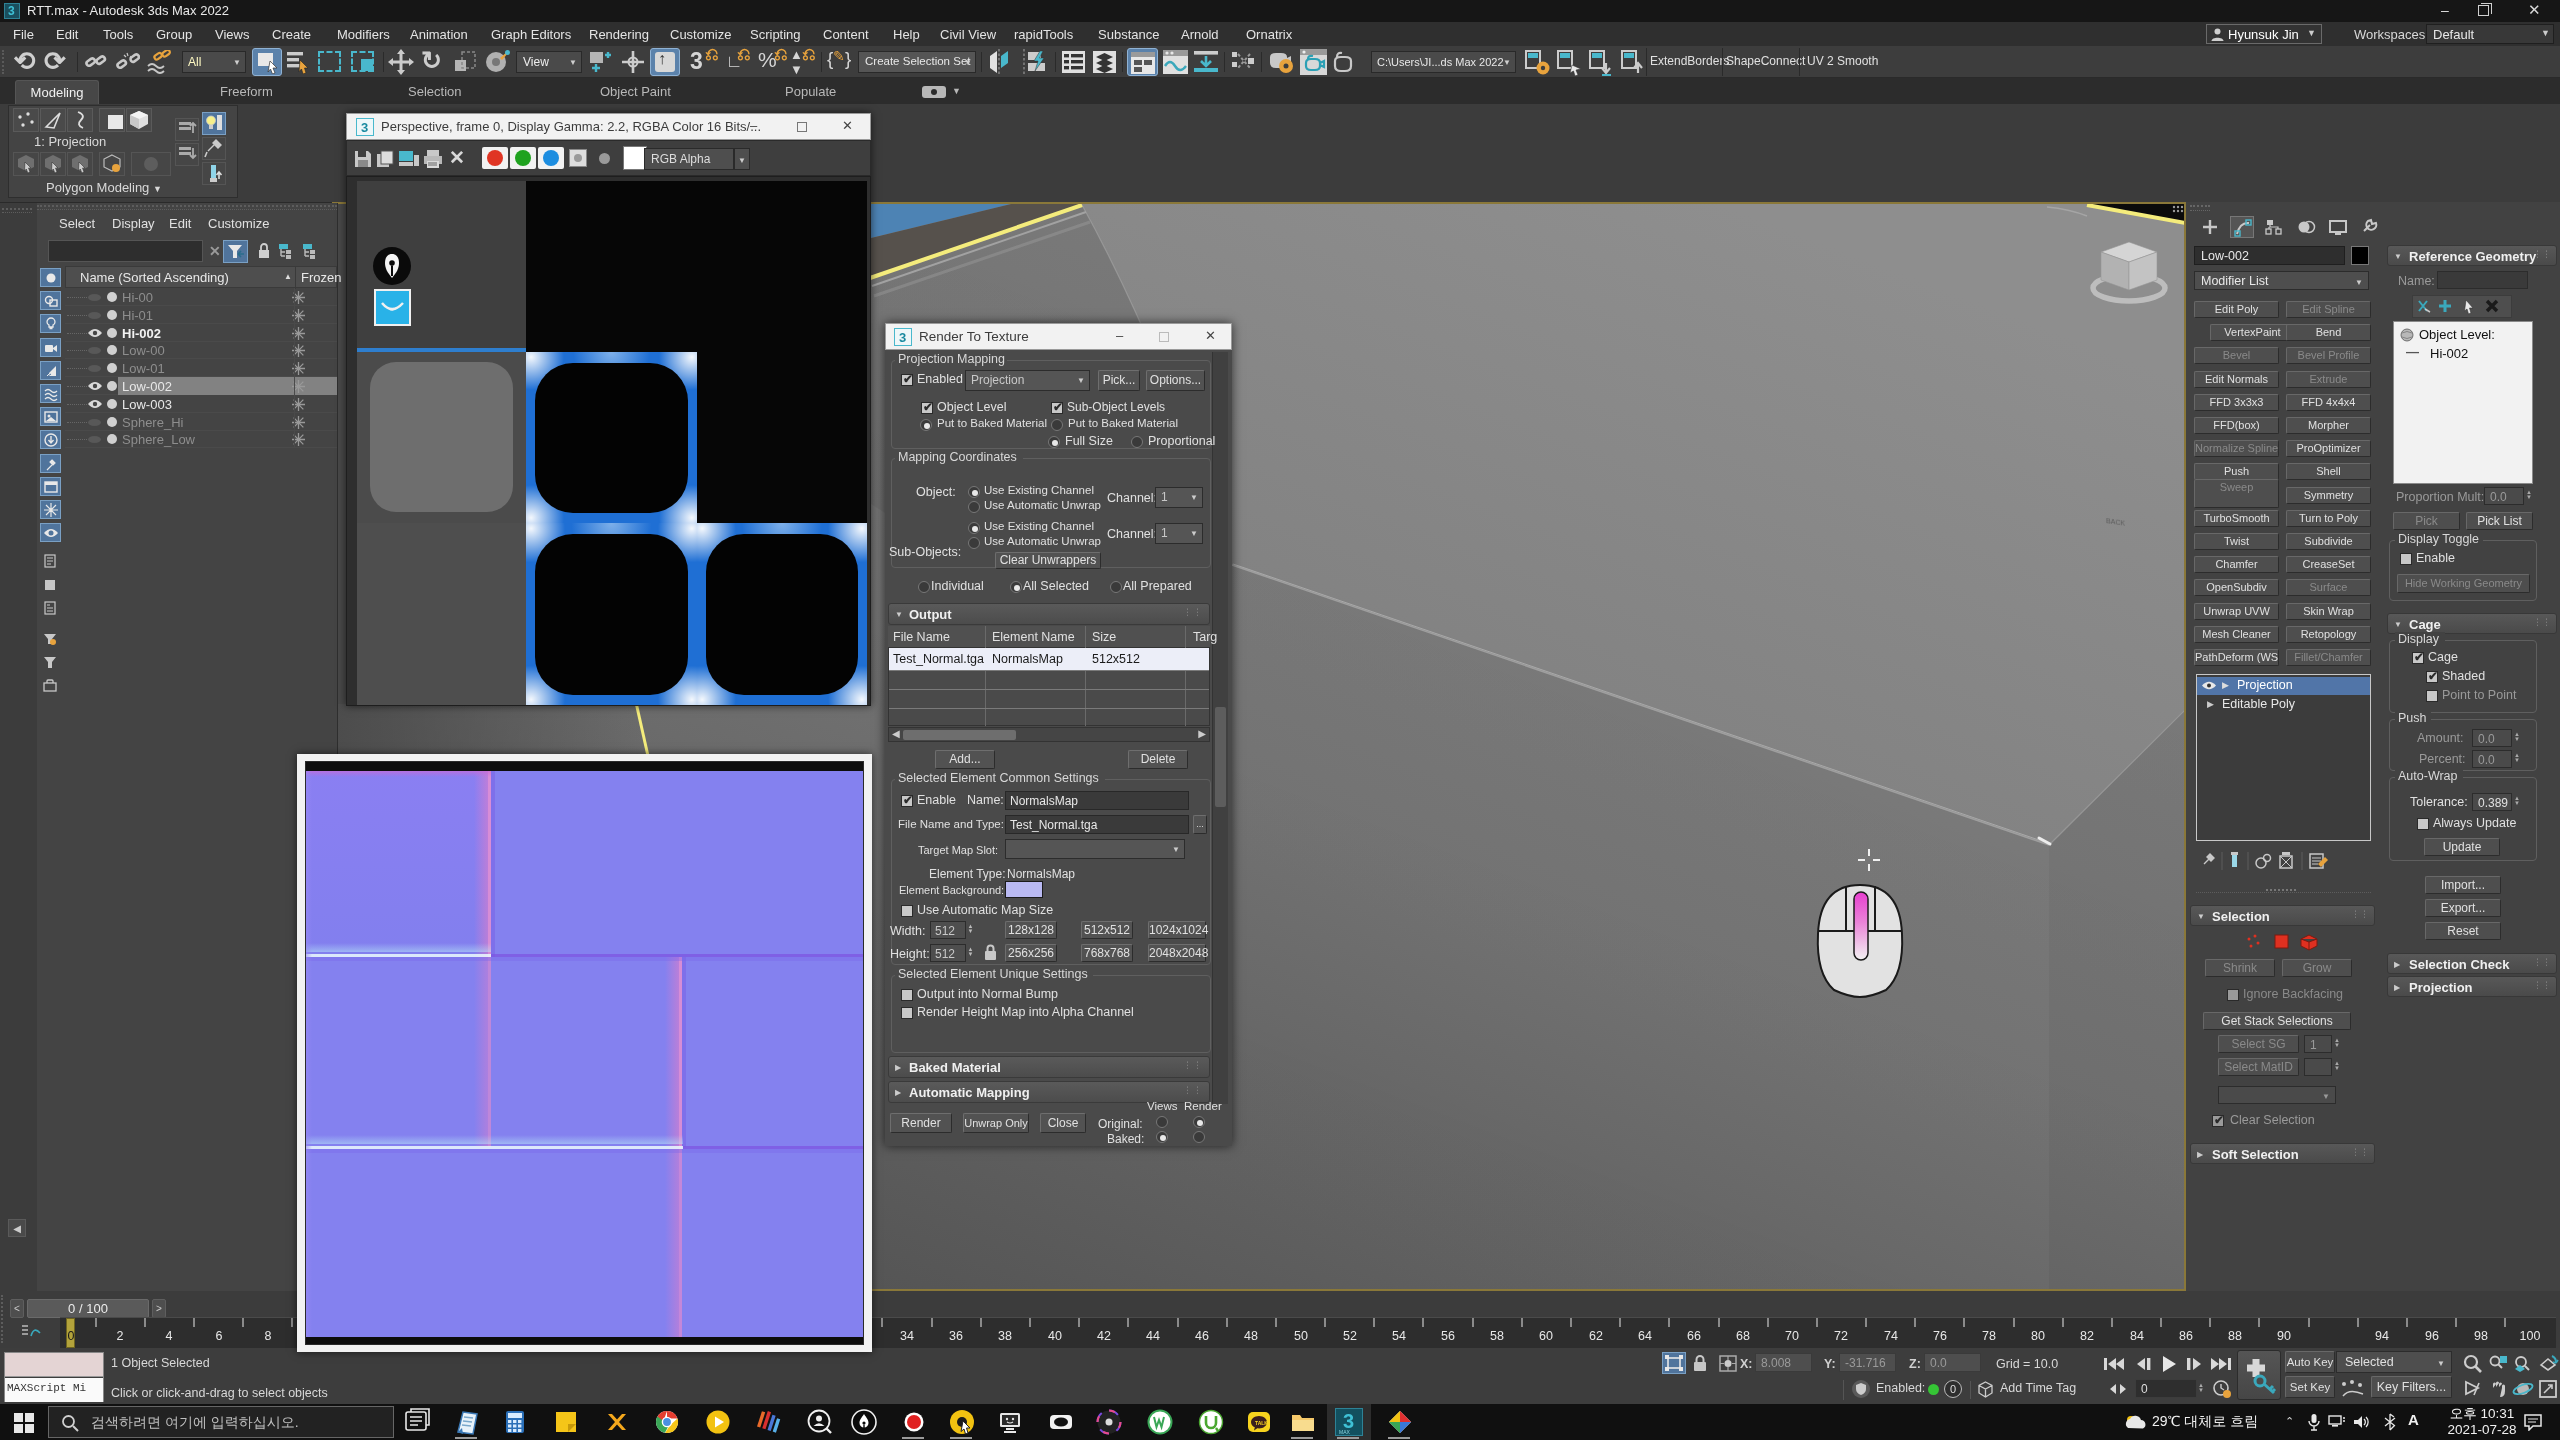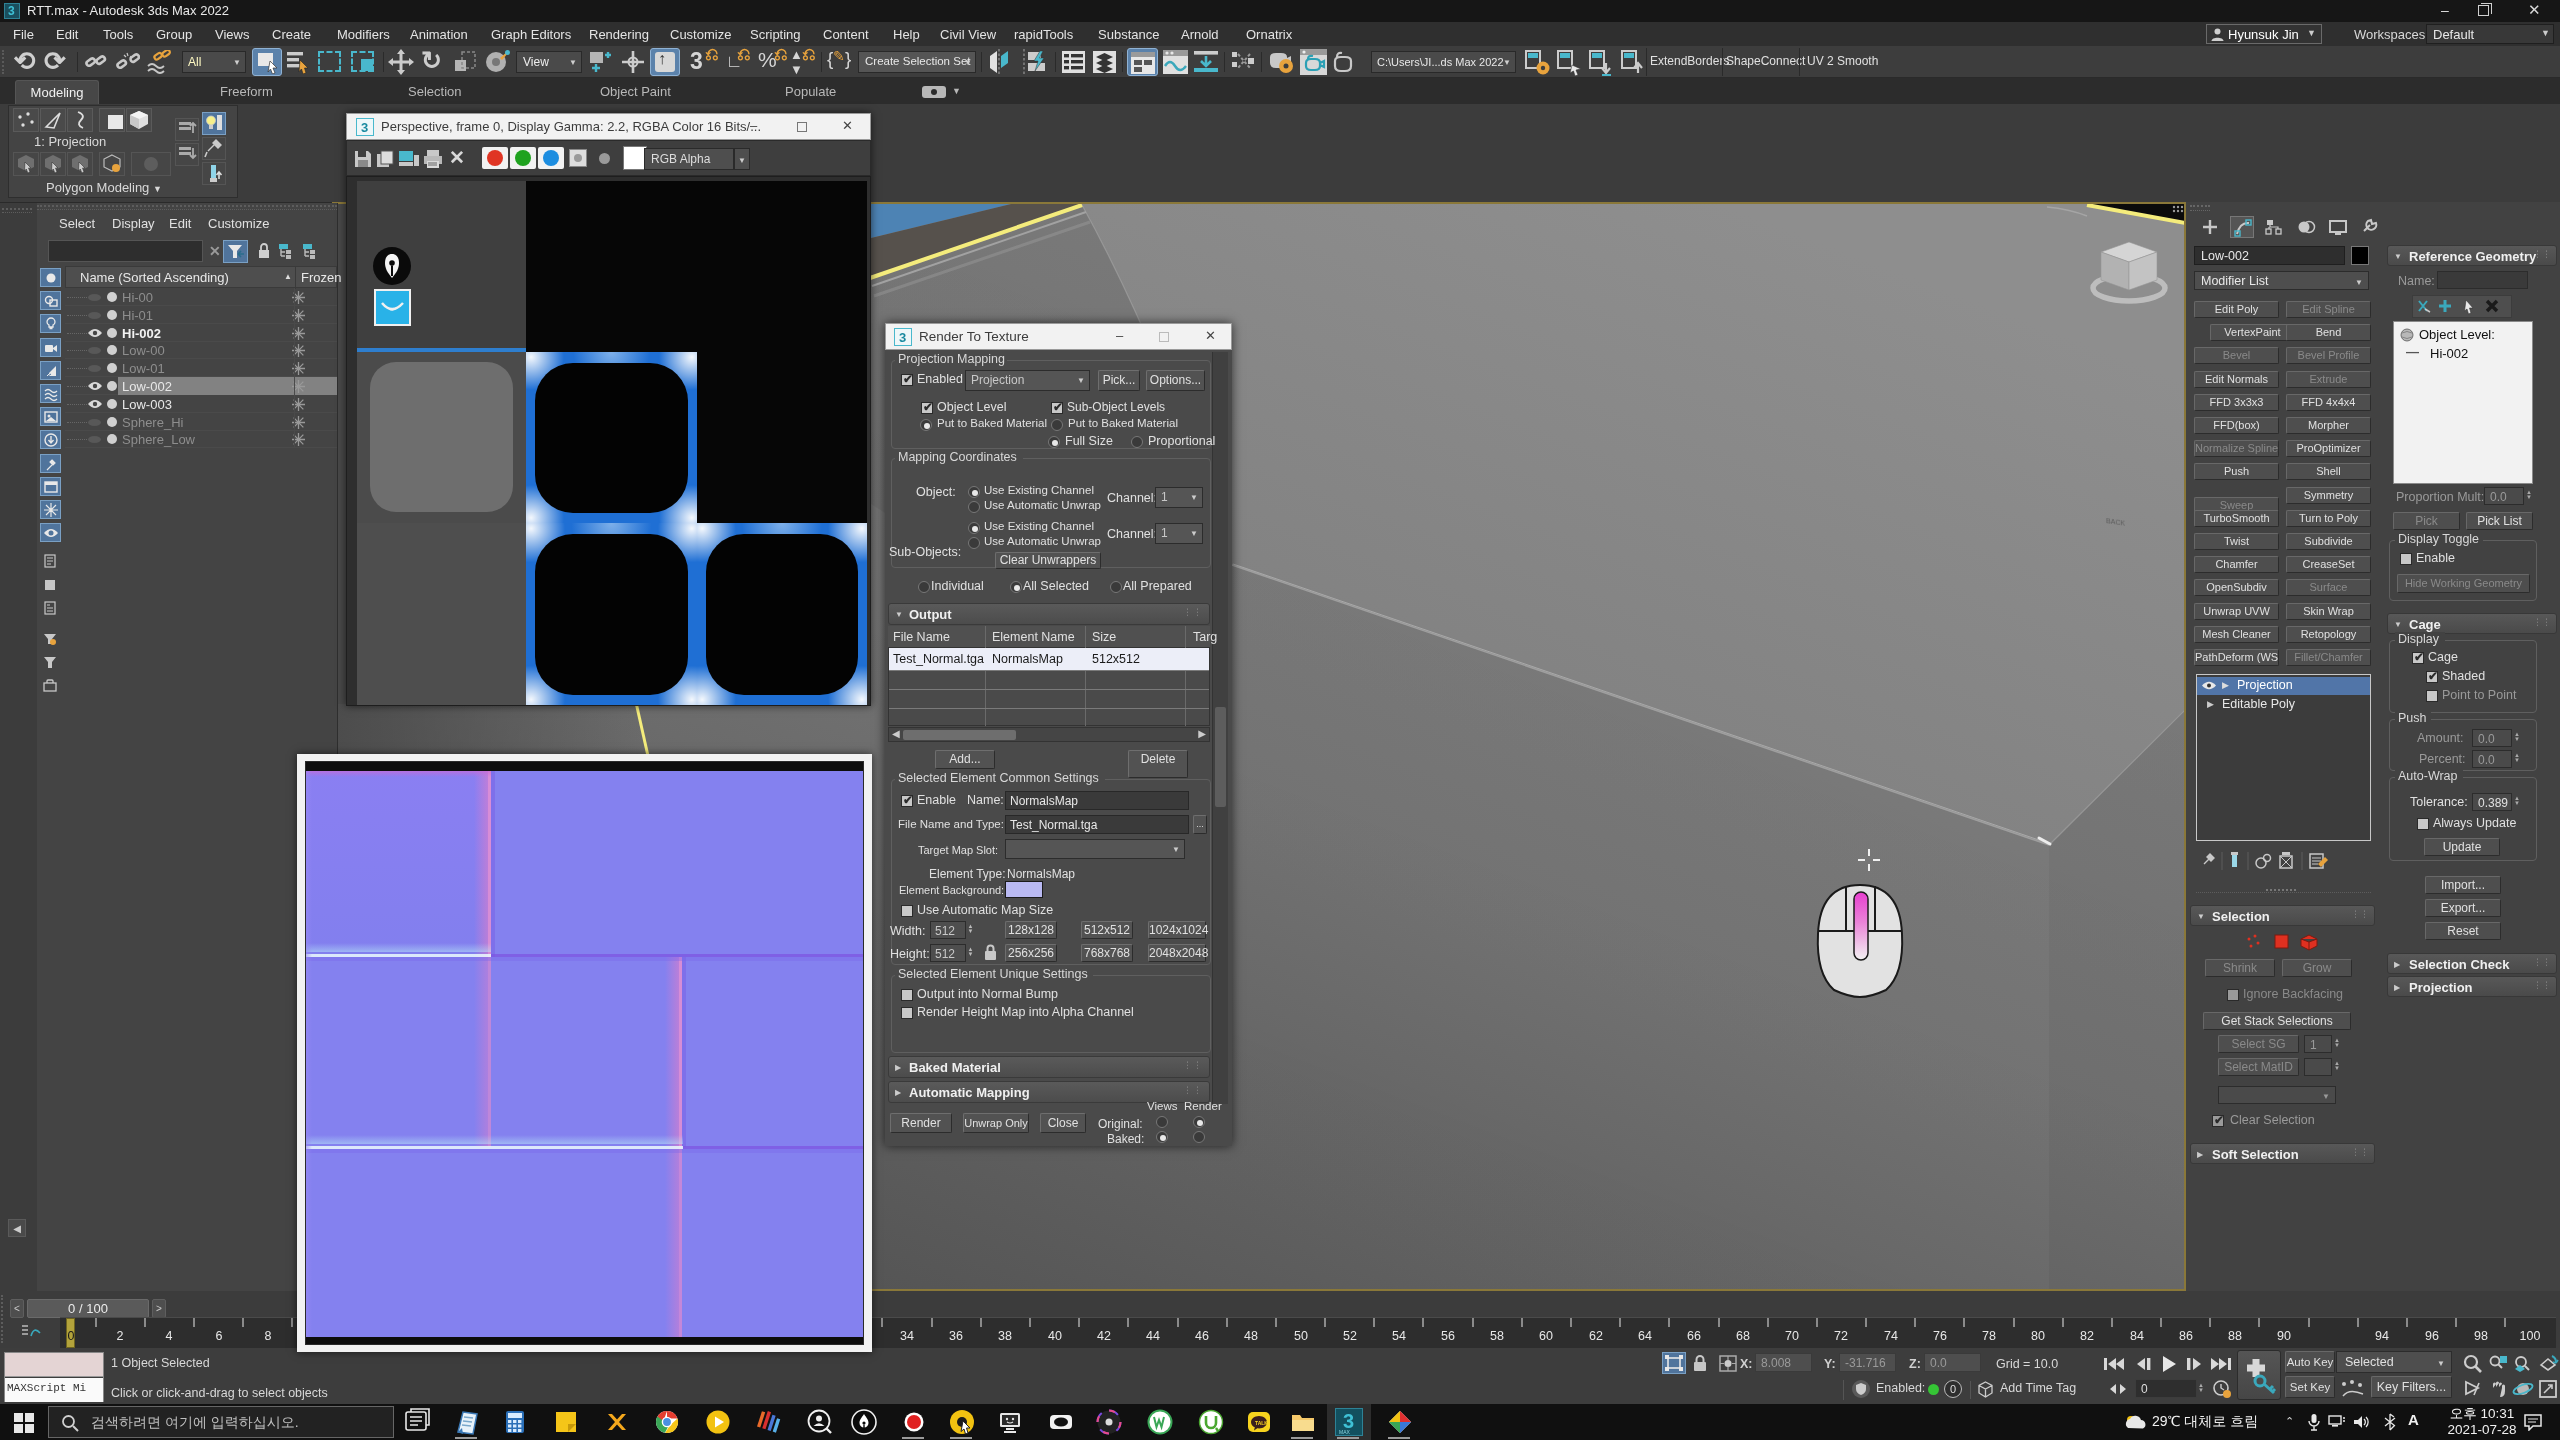--- a/index.html
+++ b/index.html
@@ -1336,21 +1336,21 @@
 <span class="abs" style="left:207px;top:329px;color:#1a1a1a;font-size:12.5px;white-space:nowrap;">512x512</span>
 <div class="abs" style="left:4px;top:347px;width:320px;height:1px;background:#7a7a7a;"></div>
 <div class="abs" style="left:4px;top:366px;width:320px;height:1px;background:#7a7a7a;"></div>
 <div class="abs" style="left:4px;top:385px;width:320px;height:1px;background:#7a7a7a;"></div>
 <div class="abs" style="left:3px;top:404px;width:322px;height:15px;background:#454545;border:1px solid #333;">
 <span style="position:absolute;left:3px;top:0px;color:#ccc;font-size:10px;">◀</span>
         <span style="position:absolute;right:3px;top:0px;color:#ccc;font-size:10px;">▶</span>
 <div style="position:absolute;left:14px;top:2px;width:113px;height:10px;background:#6e6e6e;border-radius:2px;"></div>
       </div>
 <div class="abs" style="left:50px;top:427px;width:60px;height:19px;background:#525252;border:1px solid #2c2c2c;border-top-color:#6e6e6e;border-left-color:#6e6e6e;border-radius:2px;color:#e0e0e0;font-size:12px;text-align:center;line-height:17px;">Add...</div>
-<div class="abs" style="left:243px;top:427px;width:60px;height:28px;background:#525252;border:1px solid #2c2c2c;border-top-color:#6e6e6e;border-left-color:#6e6e6e;border-radius:2px;color:#e0e0e0;font-size:12px;text-align:center;line-height:17px;">Delete</div>
+<div class="abs" style="left:243px;top:427px;width:60px;height:19px;background:#525252;border:1px solid #2c2c2c;border-top-color:#6e6e6e;border-left-color:#6e6e6e;border-radius:2px;color:#e0e0e0;font-size:12px;text-align:center;line-height:17px;">Delete</div>
 <div class="abs" style="left:6px;top:456px;width:320px;height:186px;border:1px solid #5f5f5f;border-radius:4px;"></div>
 <div class="abs" style="left:10px;top:448px;width:210px;height:16px;background:#4a4a4a;color:#d8d8d8;font-size:12.5px;padding-left:3px;">Selected Element Common Settings</div>
 <div class="abs" style="left:16px;top:472px;width:12px;height:12px;background:#c8c8c8;border:1px solid #2a2a2a;">
         <span style="position:absolute;left:1px;top:-3px;color:#2a2a2a;font-size:12px;font-weight:bold;">✔</span>
       </div>
 <span class="abs" style="left:32px;top:470px;color:#e0e0e0;font-size:12.5px;white-space:nowrap;">Enable</span>
 <span class="abs" style="left:82px;top:470px;color:#e0e0e0;font-size:12.5px;white-space:nowrap;">Name:</span>
 <div class="abs" style="left:120px;top:468px;width:184px;height:19px;background:#3a3a3a;border:1px solid #282828;color:#e8e8e8;font-size:12px;">
         <span style="position:absolute;left:4px;top:2px;">NormalsMap</span>
       </div>
@@ -1479,21 +1479,21 @@
 <div class="abs" style="left:8px;top:169px;width:85px;height:17px;background:#4e4e4e;border:1px solid #2c2c2c;border-top-color:#686868;border-left-color:#686868;border-radius:2px;color:#e0e0e0;font-size:11px;text-align:center;line-height:15px;overflow:hidden;white-space:nowrap;">Edit Normals</div>
 <div class="abs" style="left:100px;top:169px;width:85px;height:17px;background:#4e4e4e;border:1px solid #2c2c2c;border-top-color:#686868;border-left-color:#686868;border-radius:2px;color:#8a8a8a;font-size:11px;text-align:center;line-height:15px;overflow:hidden;white-space:nowrap;">Extrude</div>
 <div class="abs" style="left:8px;top:192px;width:85px;height:17px;background:#4e4e4e;border:1px solid #2c2c2c;border-top-color:#686868;border-left-color:#686868;border-radius:2px;color:#e0e0e0;font-size:11px;text-align:center;line-height:15px;overflow:hidden;white-space:nowrap;">FFD 3x3x3</div>
 <div class="abs" style="left:100px;top:192px;width:85px;height:17px;background:#4e4e4e;border:1px solid #2c2c2c;border-top-color:#686868;border-left-color:#686868;border-radius:2px;color:#e0e0e0;font-size:11px;text-align:center;line-height:15px;overflow:hidden;white-space:nowrap;">FFD 4x4x4</div>
 <div class="abs" style="left:8px;top:215px;width:85px;height:17px;background:#4e4e4e;border:1px solid #2c2c2c;border-top-color:#686868;border-left-color:#686868;border-radius:2px;color:#e0e0e0;font-size:11px;text-align:center;line-height:15px;overflow:hidden;white-space:nowrap;">FFD(box)</div>
 <div class="abs" style="left:100px;top:215px;width:85px;height:17px;background:#4e4e4e;border:1px solid #2c2c2c;border-top-color:#686868;border-left-color:#686868;border-radius:2px;color:#e0e0e0;font-size:11px;text-align:center;line-height:15px;overflow:hidden;white-space:nowrap;">Morpher</div>
 <div class="abs" style="left:8px;top:238px;width:85px;height:17px;background:#4e4e4e;border:1px solid #2c2c2c;border-top-color:#686868;border-left-color:#686868;border-radius:2px;color:#8a8a8a;font-size:11px;text-align:center;line-height:15px;overflow:hidden;white-space:nowrap;">Normalize Spline</div>
 <div class="abs" style="left:100px;top:238px;width:85px;height:17px;background:#4e4e4e;border:1px solid #2c2c2c;border-top-color:#686868;border-left-color:#686868;border-radius:2px;color:#e0e0e0;font-size:11px;text-align:center;line-height:15px;overflow:hidden;white-space:nowrap;">ProOptimizer</div>
 <div class="abs" style="left:8px;top:261px;width:85px;height:17px;background:#4e4e4e;border:1px solid #2c2c2c;border-top-color:#686868;border-left-color:#686868;border-radius:2px;color:#e0e0e0;font-size:11px;text-align:center;line-height:15px;overflow:hidden;white-space:nowrap;">Push</div>
 <div class="abs" style="left:100px;top:261px;width:85px;height:17px;background:#4e4e4e;border:1px solid #2c2c2c;border-top-color:#686868;border-left-color:#686868;border-radius:2px;color:#e0e0e0;font-size:11px;text-align:center;line-height:15px;overflow:hidden;white-space:nowrap;">Shell</div>
-<div class="abs" style="left:8px;top:295px;width:85px;height:17px;background:#4e4e4e;border:1px solid #2c2c2c;border-top-color:#686868;border-left-color:#686868;border-radius:2px;color:#8a8a8a;font-size:11px;text-align:center;line-height:15px;overflow:hidden;white-space:nowrap;">Sweep</div>
+<div class="abs" style="left:8px;top:277px;width:85px;height:29px;background:#4e4e4e;border:1px solid #2c2c2c;border-top-color:#686868;border-left-color:#686868;border-radius:2px;color:#8a8a8a;font-size:11px;text-align:center;line-height:15px;overflow:hidden;white-space:nowrap;">Sweep</div>
 <div class="abs" style="left:100px;top:285px;width:85px;height:17px;background:#4e4e4e;border:1px solid #2c2c2c;border-top-color:#686868;border-left-color:#686868;border-radius:2px;color:#e0e0e0;font-size:11px;text-align:center;line-height:15px;overflow:hidden;white-space:nowrap;">Symmetry</div>
 <div class="abs" style="left:8px;top:308px;width:85px;height:17px;background:#4e4e4e;border:1px solid #2c2c2c;border-top-color:#686868;border-left-color:#686868;border-radius:2px;color:#e0e0e0;font-size:11px;text-align:center;line-height:15px;overflow:hidden;white-space:nowrap;">TurboSmooth</div>
 <div class="abs" style="left:100px;top:308px;width:85px;height:17px;background:#4e4e4e;border:1px solid #2c2c2c;border-top-color:#686868;border-left-color:#686868;border-radius:2px;color:#e0e0e0;font-size:11px;text-align:center;line-height:15px;overflow:hidden;white-space:nowrap;">Turn to Poly</div>
 <div class="abs" style="left:8px;top:331px;width:85px;height:17px;background:#4e4e4e;border:1px solid #2c2c2c;border-top-color:#686868;border-left-color:#686868;border-radius:2px;color:#e0e0e0;font-size:11px;text-align:center;line-height:15px;overflow:hidden;white-space:nowrap;">Twist</div>
 <div class="abs" style="left:100px;top:331px;width:85px;height:17px;background:#4e4e4e;border:1px solid #2c2c2c;border-top-color:#686868;border-left-color:#686868;border-radius:2px;color:#e0e0e0;font-size:11px;text-align:center;line-height:15px;overflow:hidden;white-space:nowrap;">Subdivide</div>
 <div class="abs" style="left:8px;top:354px;width:85px;height:17px;background:#4e4e4e;border:1px solid #2c2c2c;border-top-color:#686868;border-left-color:#686868;border-radius:2px;color:#e0e0e0;font-size:11px;text-align:center;line-height:15px;overflow:hidden;white-space:nowrap;">Chamfer</div>
 <div class="abs" style="left:100px;top:354px;width:85px;height:17px;background:#4e4e4e;border:1px solid #2c2c2c;border-top-color:#686868;border-left-color:#686868;border-radius:2px;color:#e0e0e0;font-size:11px;text-align:center;line-height:15px;overflow:hidden;white-space:nowrap;">CreaseSet</div>
 <div class="abs" style="left:8px;top:377px;width:85px;height:17px;background:#4e4e4e;border:1px solid #2c2c2c;border-top-color:#686868;border-left-color:#686868;border-radius:2px;color:#e0e0e0;font-size:11px;text-align:center;line-height:15px;overflow:hidden;white-space:nowrap;">OpenSubdiv</div>
 <div class="abs" style="left:100px;top:377px;width:85px;height:17px;background:#4e4e4e;border:1px solid #2c2c2c;border-top-color:#686868;border-left-color:#686868;border-radius:2px;color:#8a8a8a;font-size:11px;text-align:center;line-height:15px;overflow:hidden;white-space:nowrap;">Surface</div>
 <div class="abs" style="left:8px;top:401px;width:85px;height:17px;background:#4e4e4e;border:1px solid #2c2c2c;border-top-color:#686868;border-left-color:#686868;border-radius:2px;color:#e0e0e0;font-size:11px;text-align:center;line-height:15px;overflow:hidden;white-space:nowrap;">Unwrap UVW</div>

